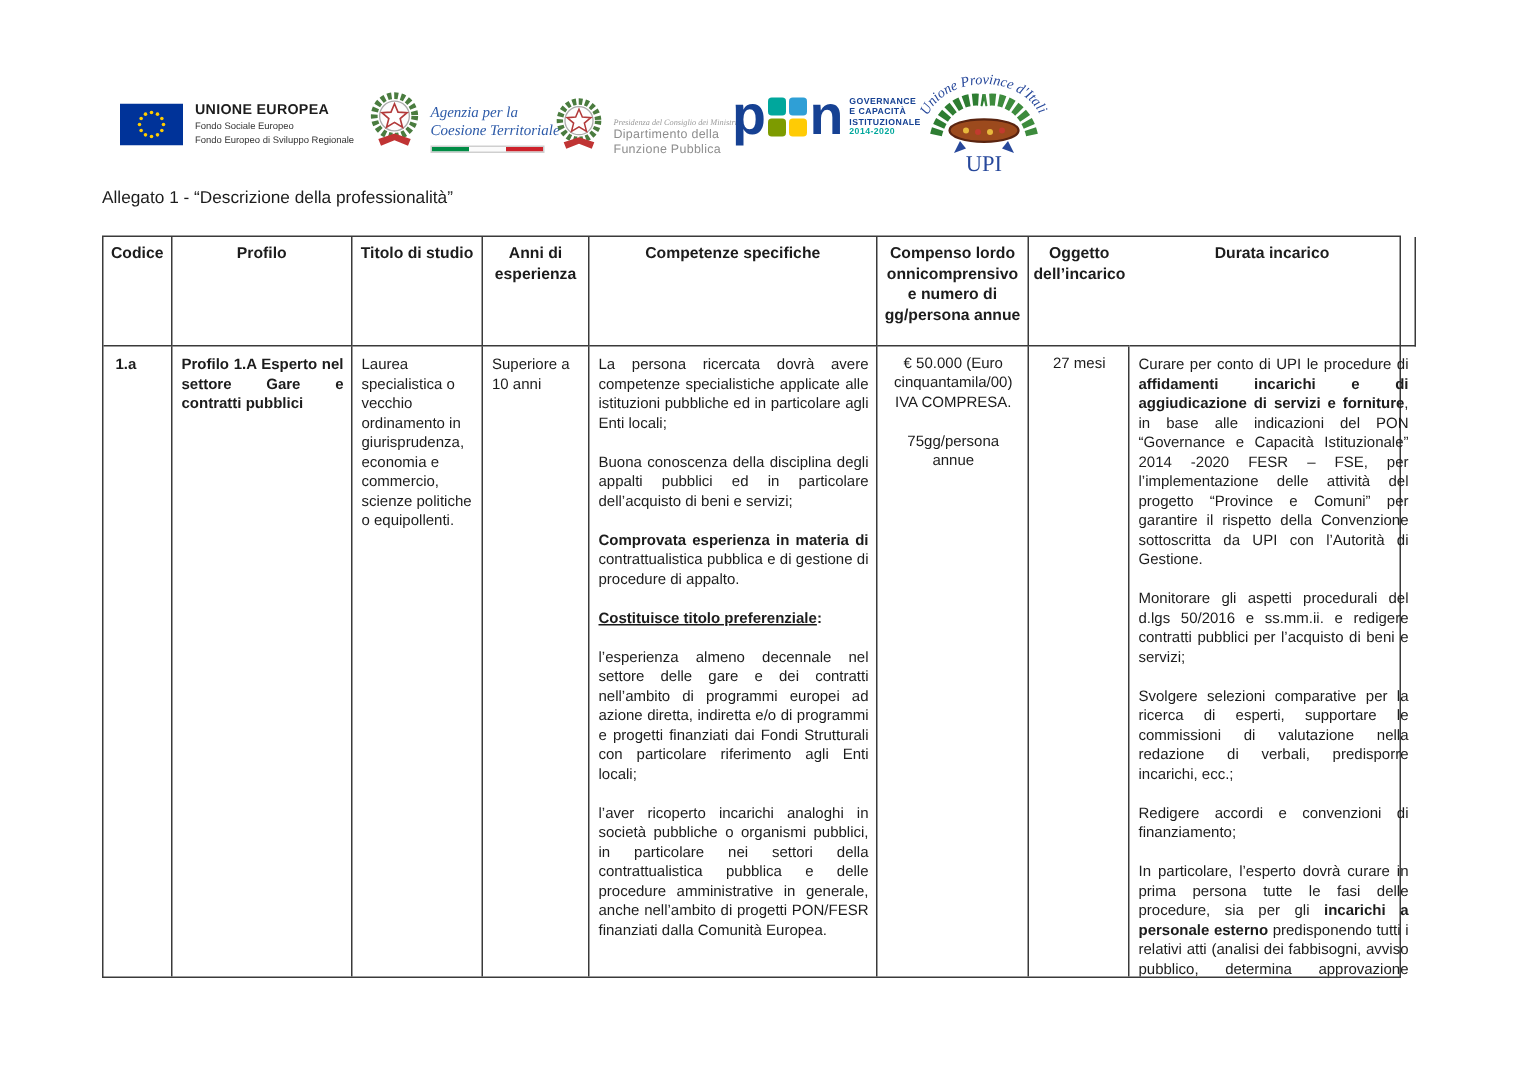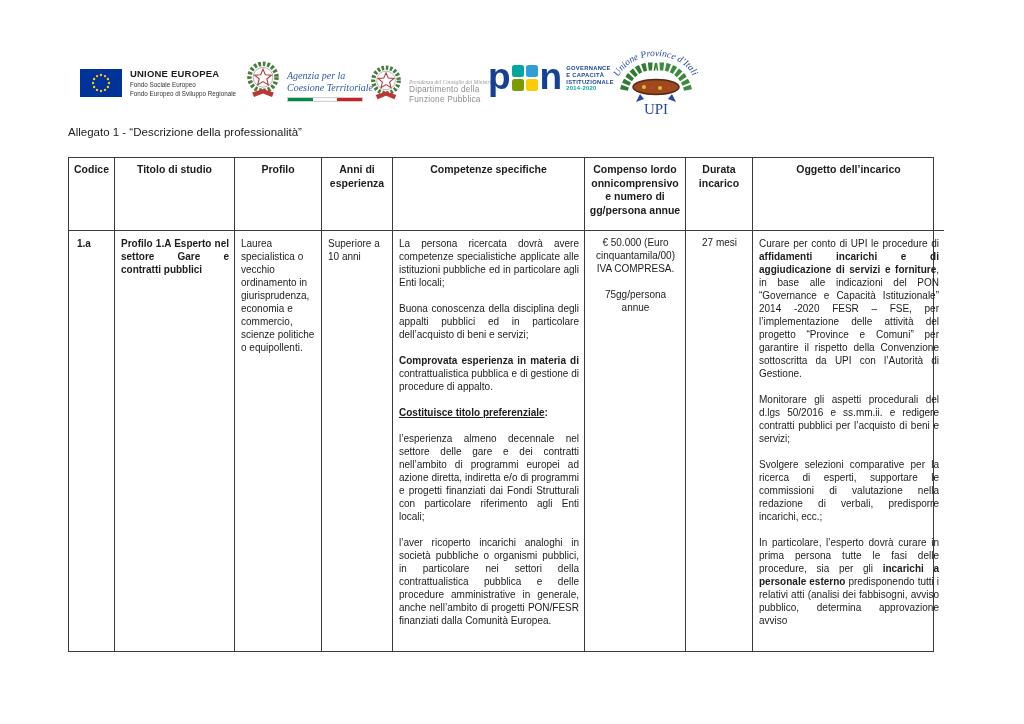--- a/index.html
+++ b/index.html
@@ -161,27 +161,27 @@
       <path d="M62,60 L66,68 L58,65 Z" fill="#27489b"></path>
       <text x="46" y="80" text-anchor="middle" font-family="Liberation Serif, serif" font-size="15" fill="#27489b">UPI</text>
     </svg>
   </div>
 
   <div class="doc-title">Allegato 1 - “Descrizione della professionalità”</div>
 
   <div class="tbl">
 
     <div class="cell hc">Codice</div>
+    <div class="cell hc">Profilo</div>
     <div class="cell hc">Titolo di studio</div>
-    <div class="cell hc">Profilo</div>
     <div class="cell hc">Anni di esperienza</div>
     <div class="cell hc">Competenze specifiche</div>
     <div class="cell hc">Compenso lordo onnicomprensivo e numero di gg/persona annue</div>
+    <div class="cell hc lastcol">Oggetto dell’incarico</div>
     <div class="cell hc">Durata incarico</div>
-    <div class="cell hc lastcol">Oggetto dell’incarico</div>
 
     <div class="cell bc codice lastrow">1.a</div>
     <div class="cell bc profilo lastrow">Profilo 1.A Esperto nel settore Gare e contratti pubblici</div>
     <div class="cell bc plain lastrow">Laurea specialistica o vecchio ordinamento in giurisprudenza, economia e commercio, scienze politiche o equipollenti.</div>
     <div class="cell bc plain lastrow">Superiore a 10 anni</div>
     <div class="cell bc lastrow">
         <p class="rp"><span>La persona ricercata dovrà avere competenze specialistiche applicate alle istituzioni pubbliche ed in particolare agli Enti locali;</span></p>
         <p class="rp"><span>Buona conoscenza della disciplina degli appalti pubblici ed in particolare dell’acquisto di beni e servizi;</span></p>
         <p class="rp"><span style="font-weight: 700;">Comprovata esperienza in materia di</span><span> contrattualistica pubblica e di gestione di procedure di appalto.</span></p>
         <p class="rp"><span style="font-weight: 700; text-decoration: underline;">Costituisce titolo preferenziale</span><span style="font-weight: 700;">:</span></p>
@@ -190,17 +190,18 @@
       </div>
     <div class="cell bc compenso lastrow">
       <div>€ 50.000 (Euro cinquantamila/00) IVA COMPRESA.</div>
       <div class="compenso-days">75gg/persona annue</div>
     </div>
     <div class="cell bc durata lastrow">27 mesi</div>
     <div class="cell bc lastcol lastrow">
         <p class="rp"><span>Curare per conto di UPI le procedure di </span><span style="font-weight: 700;">affidamenti incarichi e di aggiudicazione di servizi e forniture</span><span>, in base alle indicazioni del PON “Governance e Capacità Istituzionale” 2014 -2020 FESR – FSE, per l’implementazione delle attività del progetto “Province e Comuni” per garantire il rispetto della Convenzione sottoscritta da UPI con l’Autorità di Gestione.</span></p>
         <p class="rp"><span>Monitorare gli aspetti procedurali del d.lgs 50/2016 e ss.mm.ii. e redigere contratti pubblici per l’acquisto di beni e servizi;</span></p>
         <p class="rp"><span>Svolgere selezioni comparative per la ricerca di esperti, supportare le commissioni di valutazione nella redazione di verbali, predisporre incarichi, ecc.;</span></p>
+        <p class="rp"><span>Redigere accordi e convenzioni di finanziamento;</span></p>
         <p class="rp"><span>In particolare, l’esperto dovrà curare in prima persona tutte le fasi delle procedure, sia per gli </span><span style="font-weight: 700;">incarichi a personale esterno</span><span> predisponendo tutti i relativi atti (analisi dei fabbisogni, avviso pubblico, determina approvazione avviso</span></p>
       </div>
   </div>
 
 </div>
 
 </body></html>

